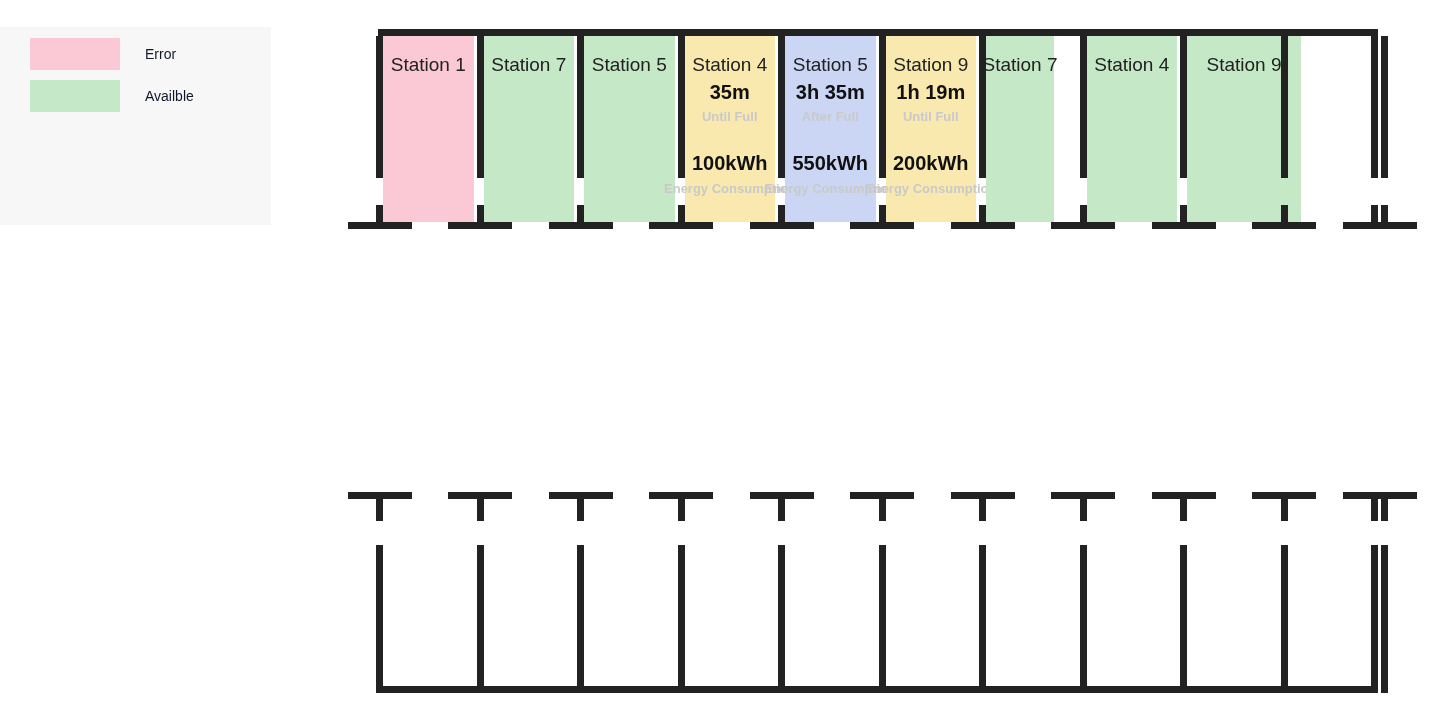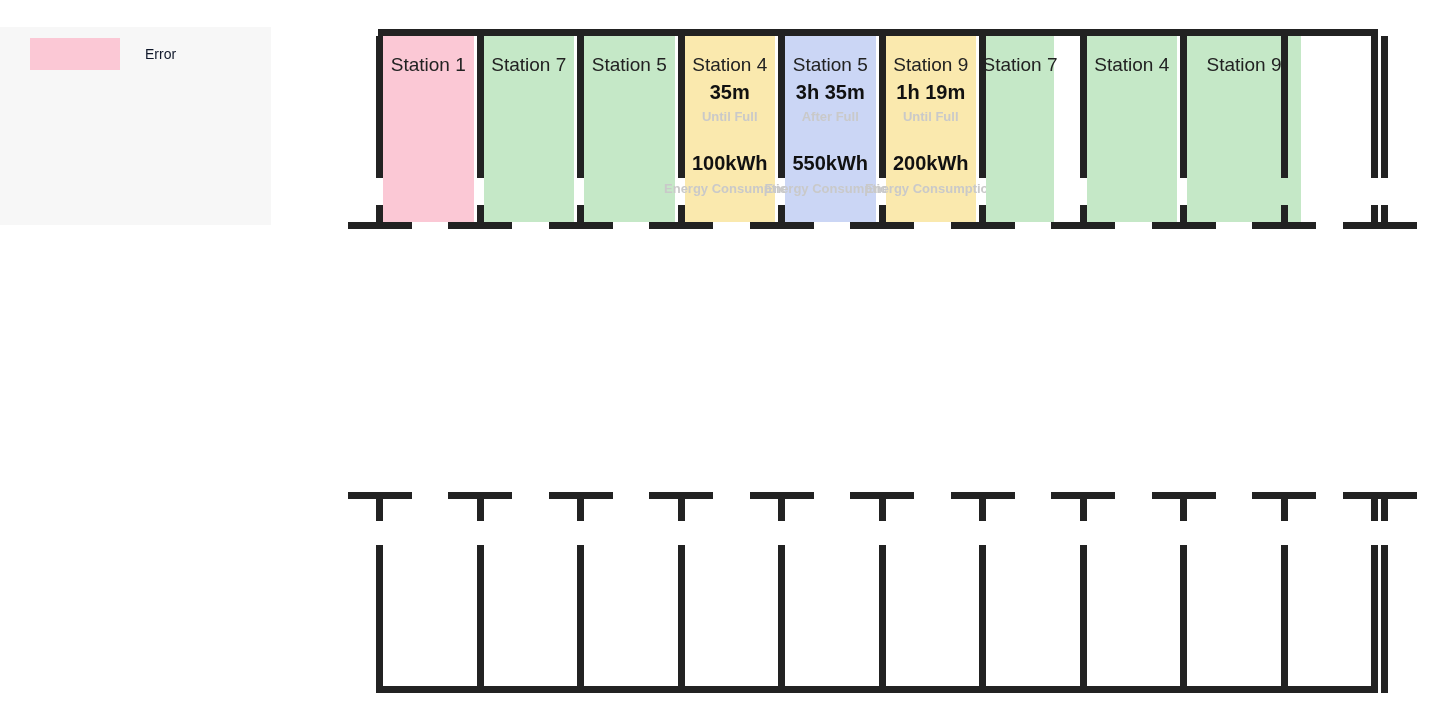--- a/index.html
+++ b/index.html
@@ -120,20 +120,24 @@
     background: #222222;
   }
 </style>
 </head>
 <body>
 
 <div id="legend">
     <div class="legend-row" style="top: 11px;">
       <div class="legend-swatch" style="background: rgb(251, 200, 213);"></div>
       <div class="legend-label">Error</div>
+    </div>
+    <div class="legend-row" style="top: 53px;">
+      <div class="legend-swatch" style="background: rgb(197, 232, 199);"></div>
+      <div class="legend-label">Availble</div>
     </div>
   </div>
 
 <div id="map-top">
     <div class="bay" style="left: 383px; top: 36px; width: 90.5px; height: 186px;">
       <div class="bay-fill" style="background: rgb(251, 200, 213);"></div>
       <div class="bay-content">
         <div class="bay-title">Station 1</div>
       </div>
     </div>

